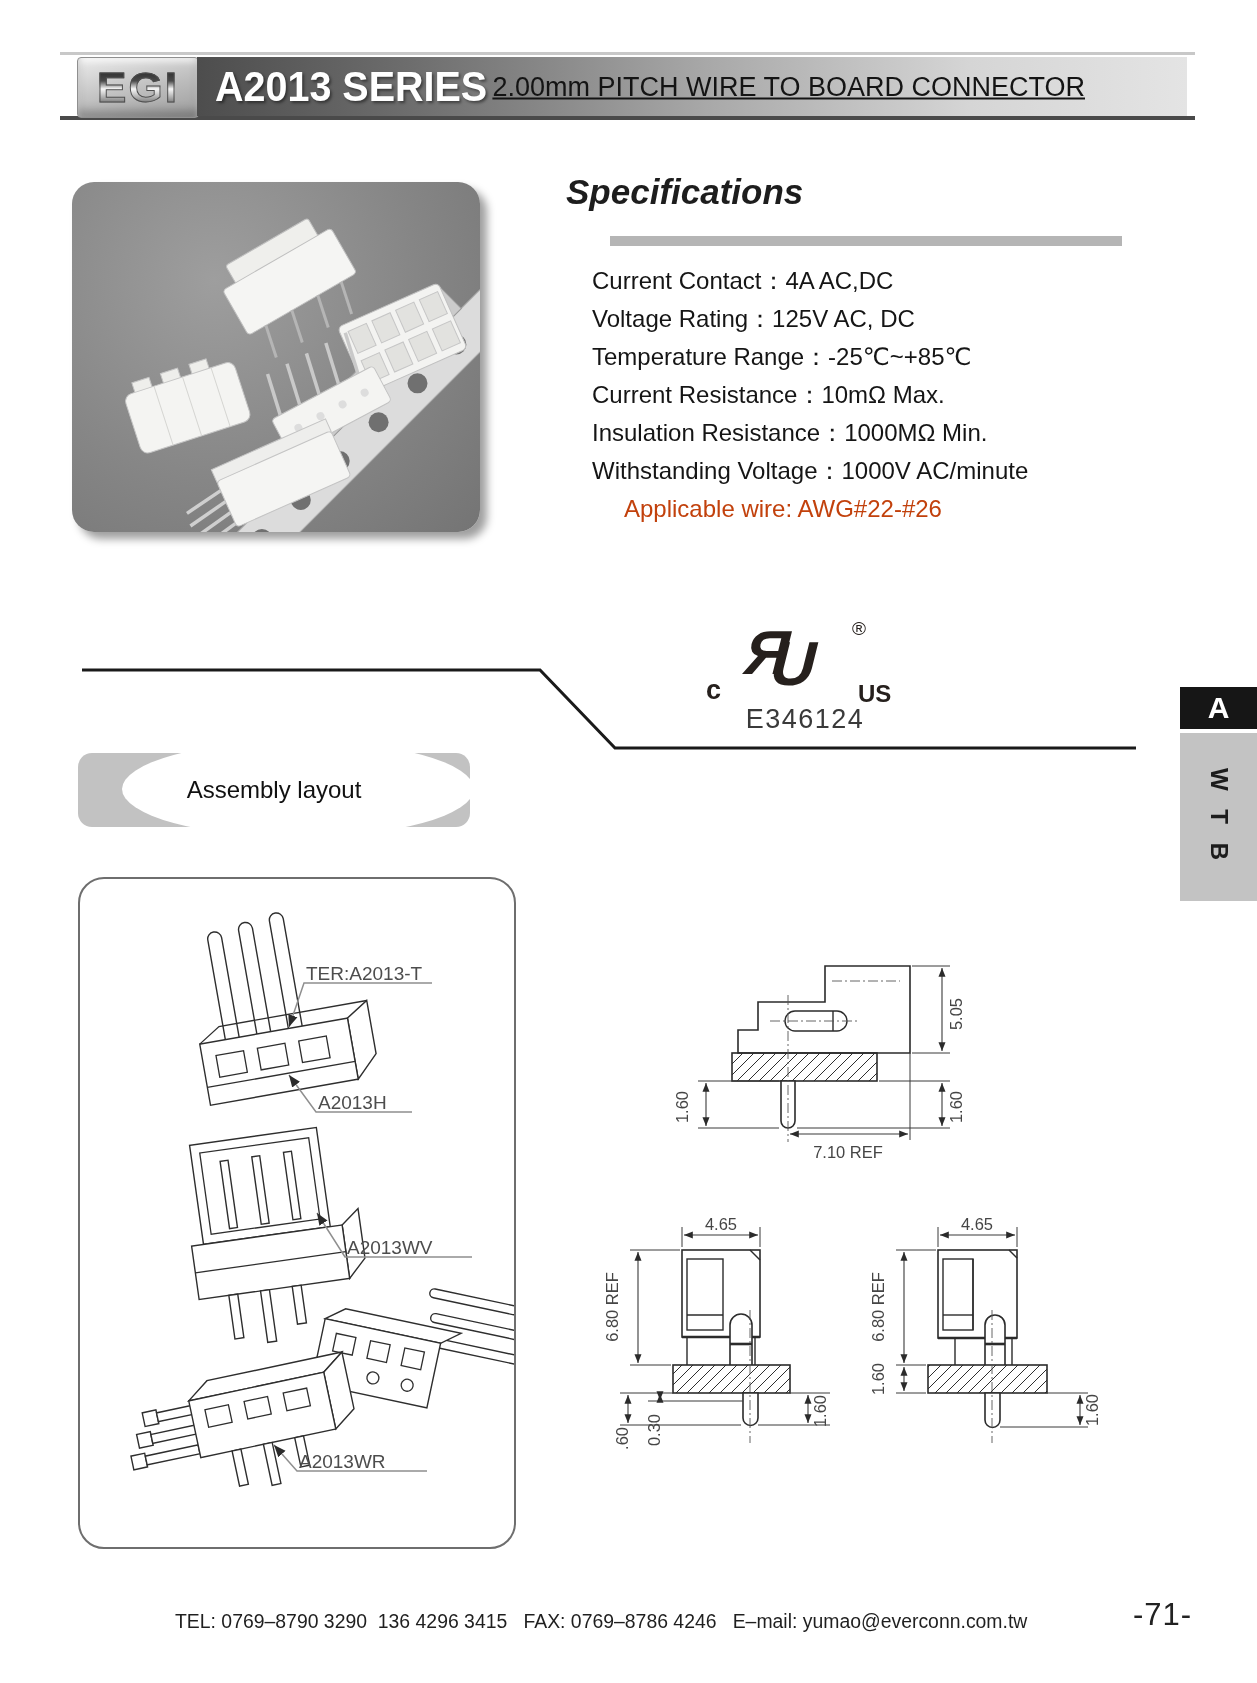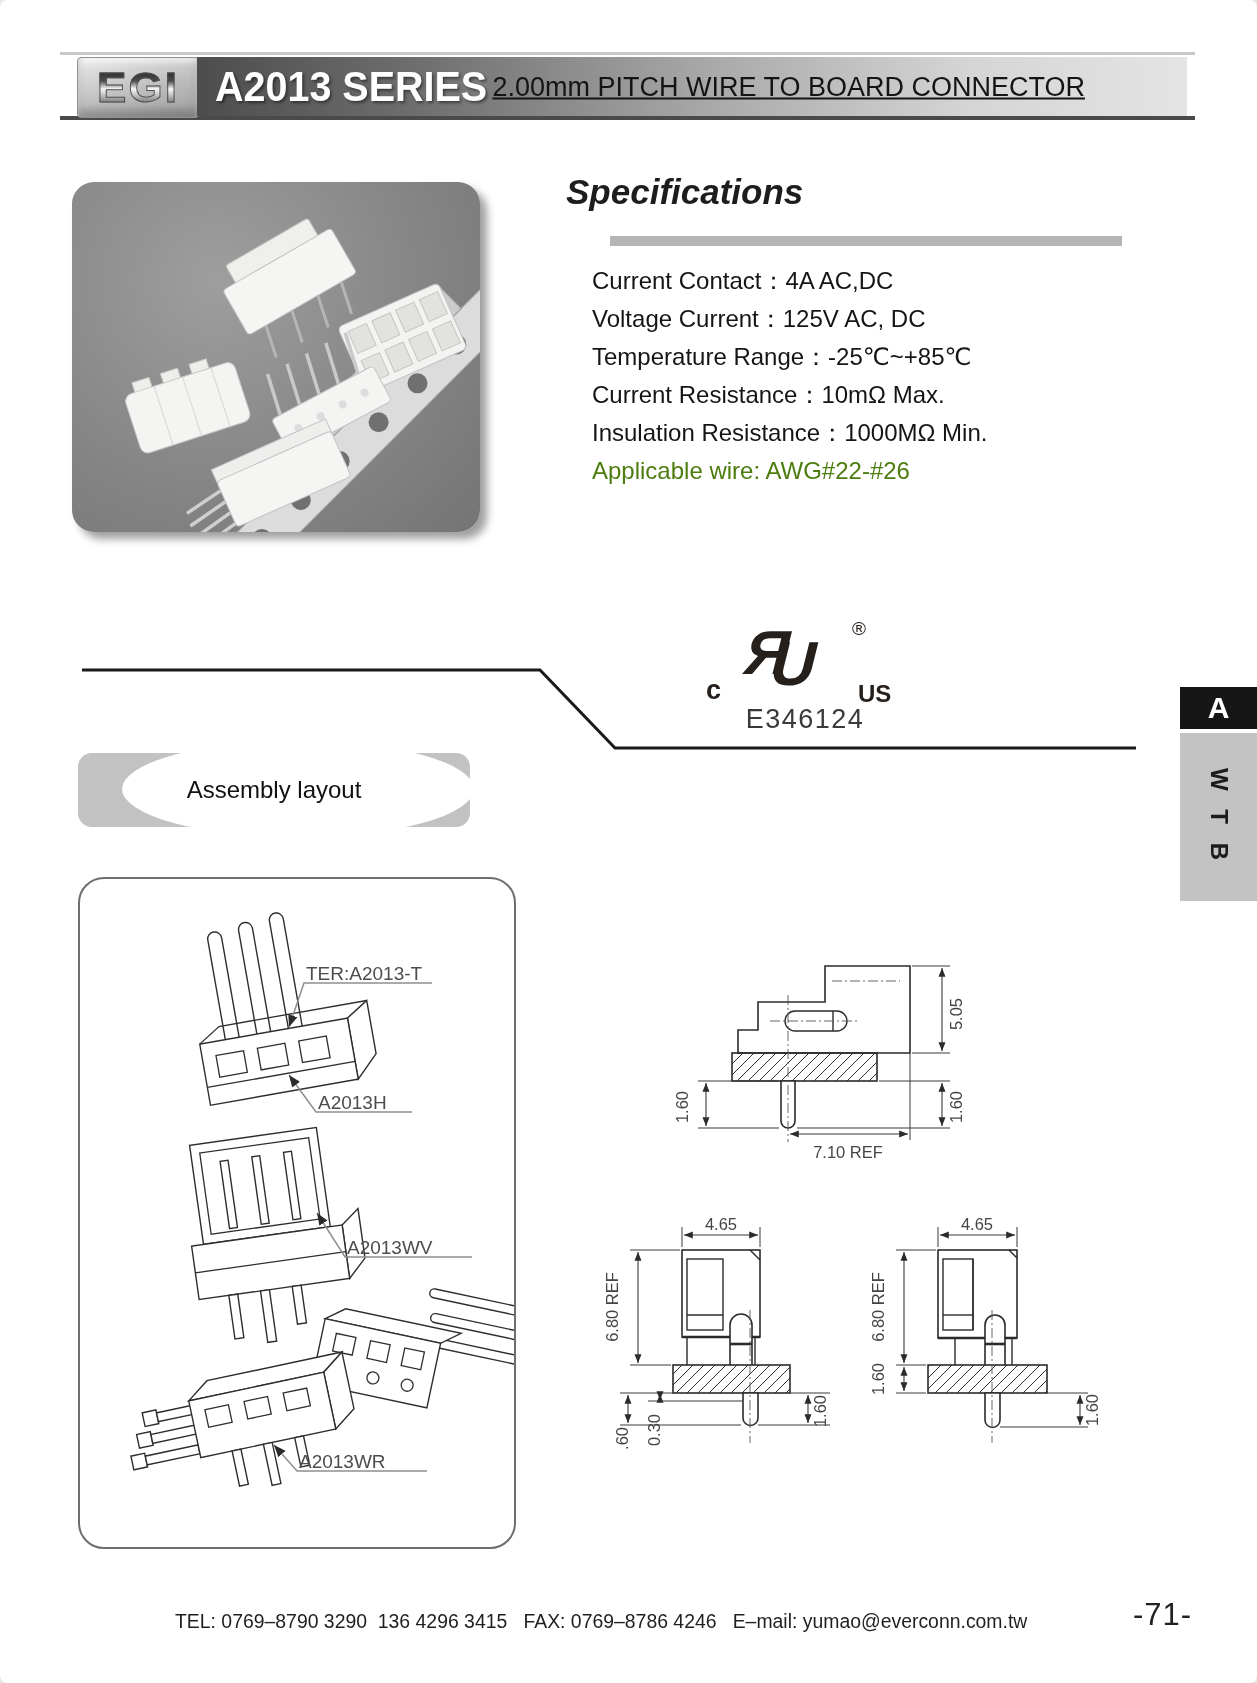--- a/index.html
+++ b/index.html
@@ -1,17 +1,17 @@
 <!DOCTYPE html>
 <html><head>
 <meta charset="utf-8">
 <style>
   html,body{margin:0;padding:0;background:#e9e9e9;}
   .page{position:relative;width:1257px;height:1683px;background:#ffffff;overflow:hidden;
-        font-family:"Liberation Sans","DejaVu Sans",sans-serif;color:#111;border-radius:8px;}
+        font-family:"Liberation Sans","DejaVu Sans",sans-serif;color:#111;}
   .abs{position:absolute;}
 
   
   .rule-top{left:60px;top:52px;width:1135px;height:3px;background:#c8c8c8;}
   .rule-bottom{left:60px;top:116px;width:1135px;height:4px;background:#4a4a4a;}
   .logo-box{left:77px;top:57px;width:120px;height:59px;border-radius:4px;
             background:linear-gradient(165deg,#ececec,#bdbdbd 55%,#9c9c9c);
             border:1px solid #8f8f8f;display:flex;align-items:center;justify-content:center;
             box-shadow:inset 0 -7px 8px rgba(0,0,0,.22), inset 0 4px 6px rgba(255,255,255,.65);}
   .logo-text{font-size:44px;font-weight:900;letter-spacing:2px;transform:scaleY(.95);
@@ -30,21 +30,21 @@
   
   .photo{left:72px;top:182px;width:408px;height:350px;border-radius:22px;overflow:hidden;
          background:radial-gradient(circle at 35% 28%,#9e9e9e,#868686 55%,#747474 100%);
          box-shadow:7px 7px 9px rgba(0,0,0,.38);}
 
   
   .spec-title{left:566px;top:172px;font-size:35px;font-style:italic;font-weight:700;color:#1d1d1d;}
   .spec-bar{left:610px;top:236px;width:512px;height:10px;background:#b5b5b5;}
   .spec-list{left:592px;top:262px;width:560px;list-style:none;margin:0;padding:0;}
   .spec-list li{font-size:24px;line-height:38px;color:#151515;white-space:nowrap;}
-  .spec-list li.light{color:#4d7c0f;}
+  .spec-list li.light{color:#c2410c;margin-left:32px;}
 
   
   .divider-svg{left:70px;top:660px;}
   .ul-box{left:690px;top:630px;width:230px;height:78px;color:#26201d;}
   .ul-c{position:absolute;left:16px;bottom:2px;font-size:27px;font-weight:700;}
   .ul-glyph{position:absolute;left:56px;top:-8px;white-space:nowrap;}
   .ul-r,.ul-u{display:inline-block;font-size:62px;font-weight:900;line-height:1;}
   .ul-r{transform:skewX(-14deg) scaleX(-1);}
   .ul-u{transform:skewX(-14deg);margin-left:-19px;position:relative;top:11px;}
   .ul-reg{position:absolute;left:162px;top:-12px;font-size:19px;font-weight:400;}
@@ -176,24 +176,25 @@
         <rect x="150" y="262" width="125" height="14" fill="#eeeeec" stroke="#c4c4c4"></rect>
         <rect x="150" y="275" width="125" height="50" rx="4" fill="#f5f5f3" stroke="#c4c4c4"></rect>
       </g>
     </svg>
   </div>
 
   <div class="abs spec-title">Specifications</div>
   <div class="abs spec-bar"></div>
   <ul class="abs spec-list">
     <li>Current Contact：4A AC,DC</li>
-    <li>Voltage Current：125V AC, DC</li>
+    <li>Voltage Rating：125V AC, DC</li>
     <li>Temperature Range：-25℃~+85℃</li>
     <li>Current Resistance：10mΩ Max.</li>
     <li>Insulation Resistance：1000MΩ Min.</li>
+    <li>Withstanding Voltage：1000V AC/minute</li>
     <li class="light">Applicable wire: AWG#22-#26</li>
   </ul>
 
   <svg class="abs divider-svg" width="1100" height="100" viewBox="0 0 1100 100">
     <path d="M12,10 H470 L545,88 H1066" stroke="#1a1a1a" stroke-width="3" fill="none"></path>
   </svg>
 
   <div class="abs ul-box">
     <span class="ul-c">c</span>
     <span class="ul-glyph"><span class="ul-r">R</span><span class="ul-u">U</span></span>

